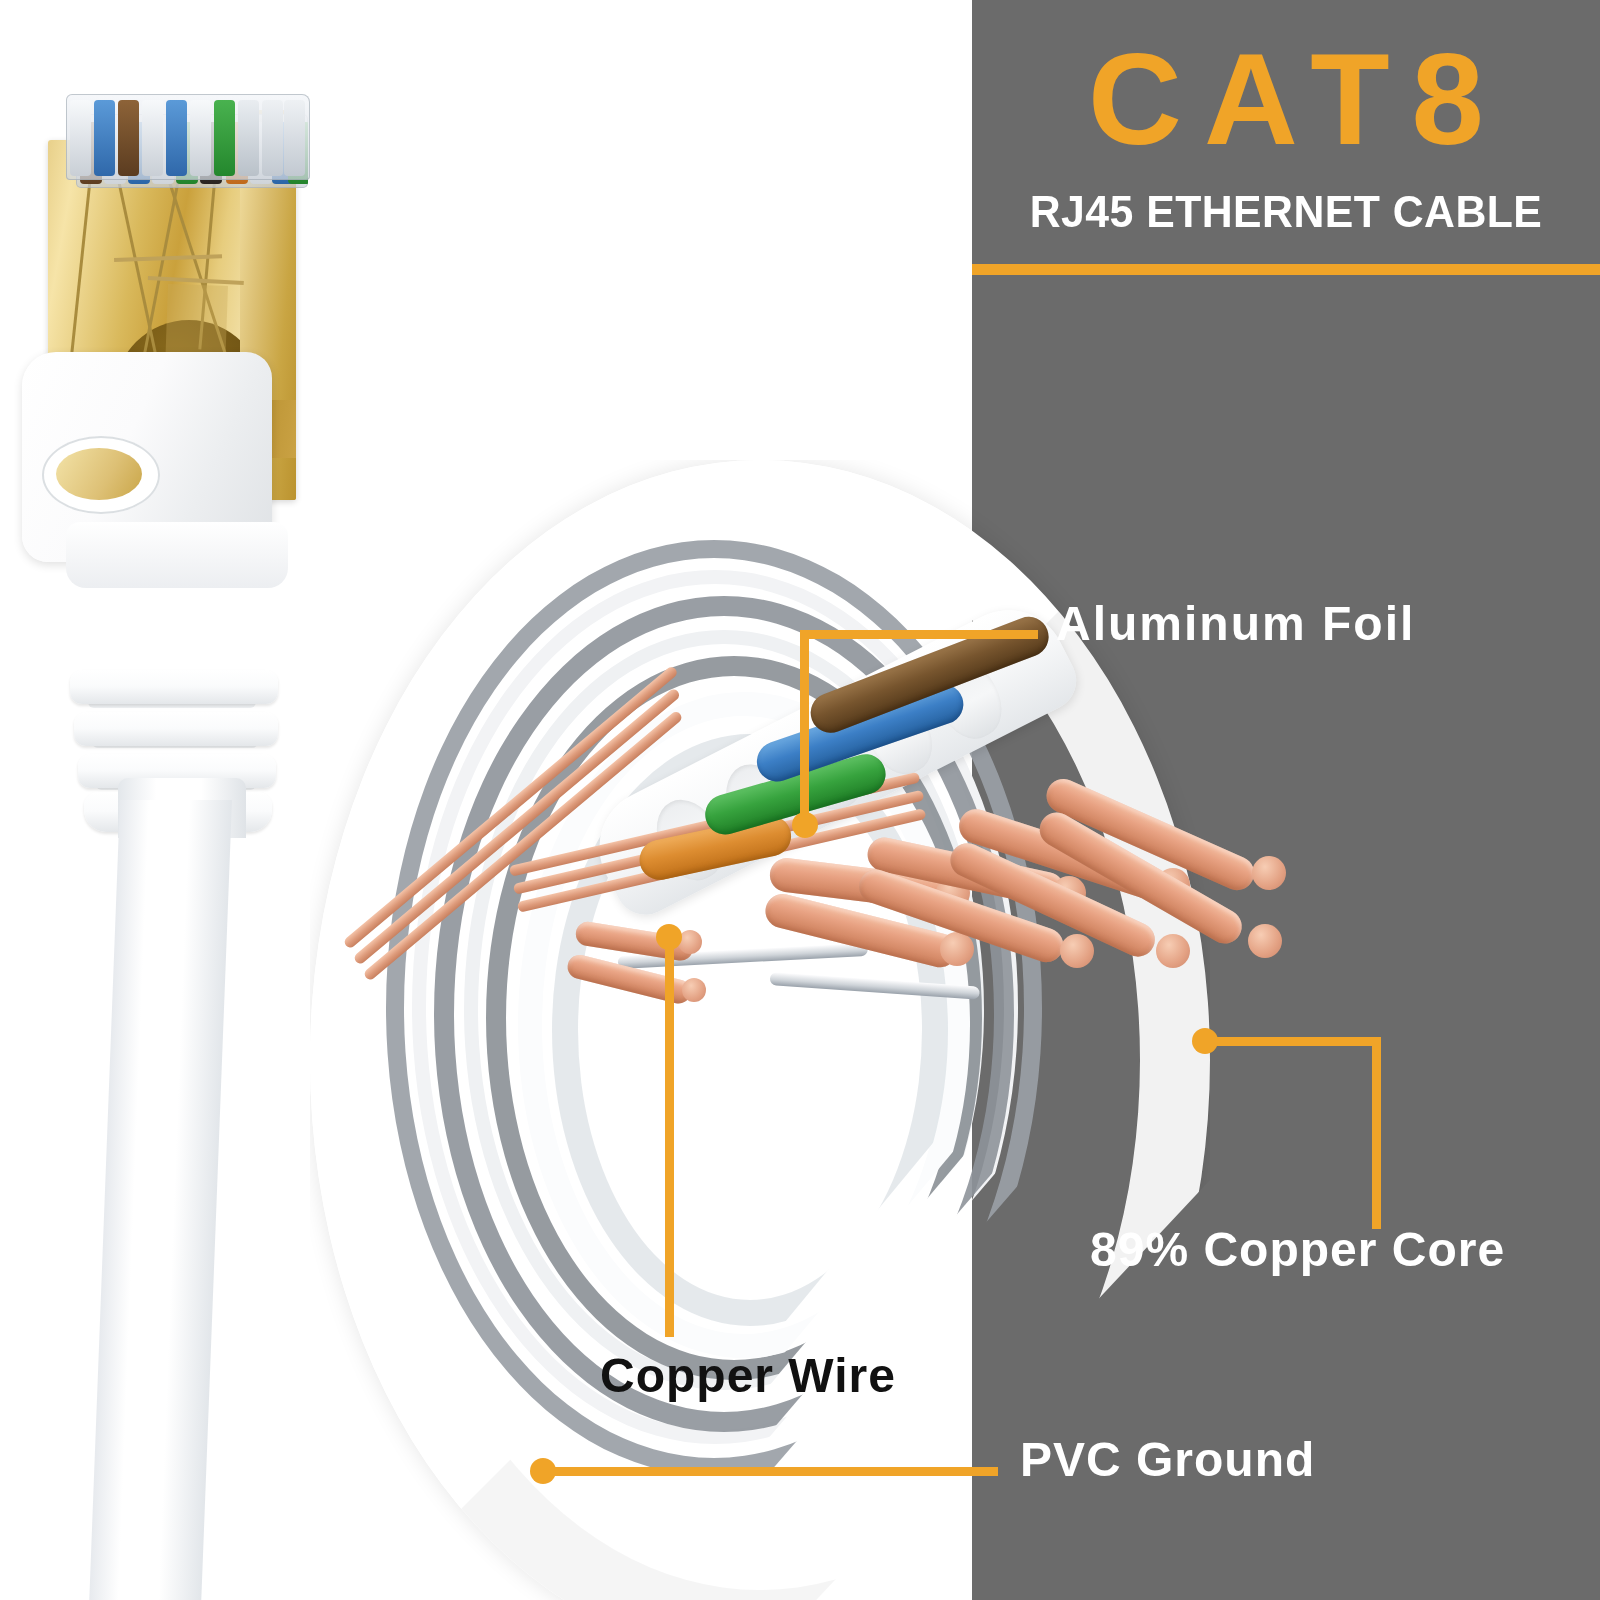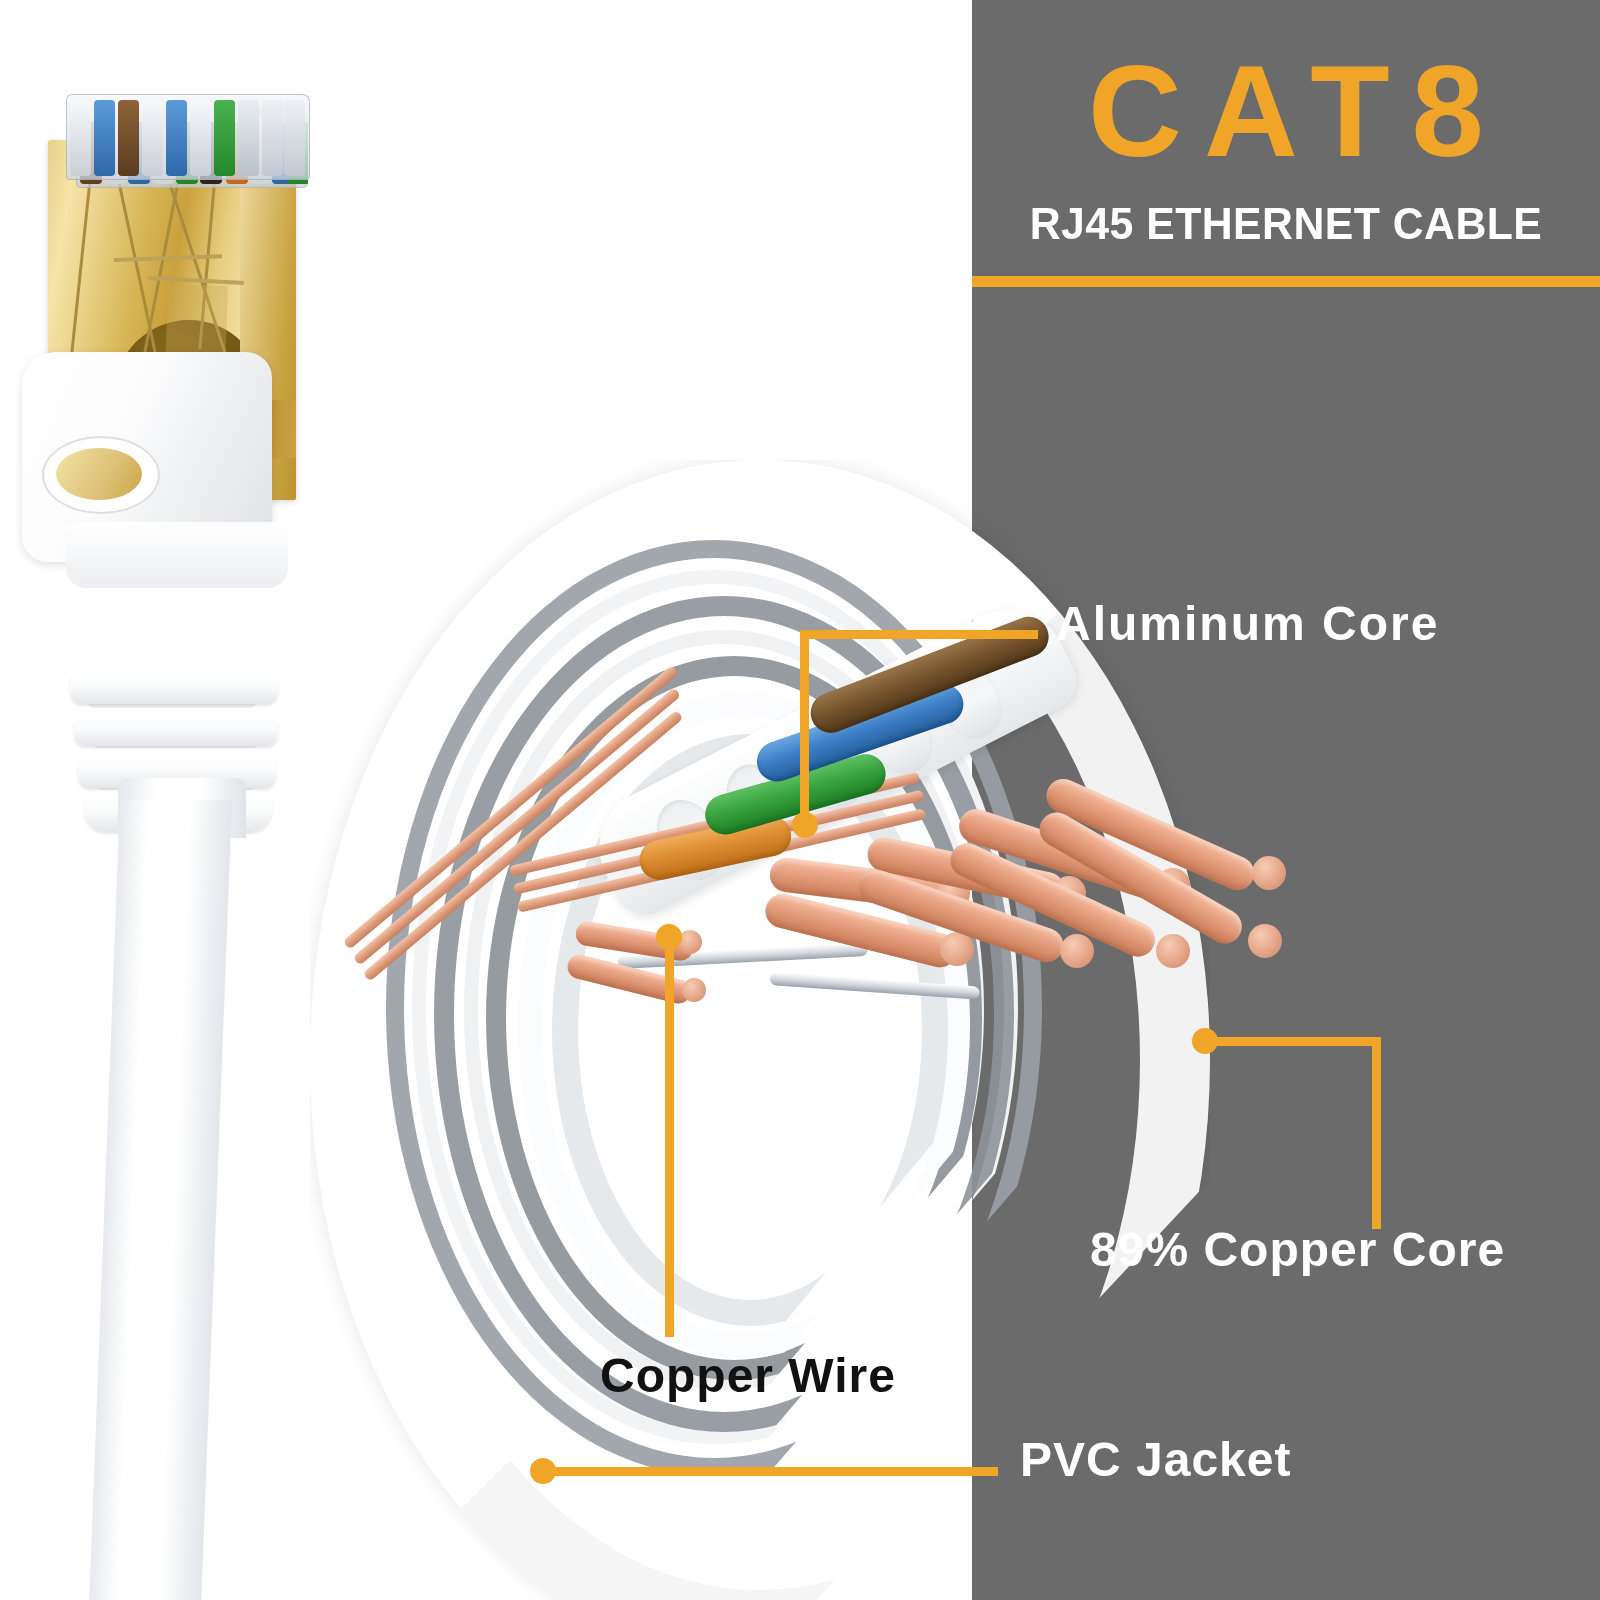--- a/index.html
+++ b/index.html
@@ -5,21 +5,21 @@
 <style>
   html,body{margin:0;padding:0;background:#ffffff;}
   body{width:1600px;height:1600px;overflow:hidden;
        font-family:"Liberation Sans","DejaVu Sans",sans-serif;}
   #stage{position:relative;width:1600px;height:1600px;background:#ffffff;overflow:hidden;}
 
   
   .gray-panel{position:absolute;left:972px;top:0;width:628px;height:1600px;background:#6b6b6b;}
 
   
-  .hdr{position:absolute;left:972px;top:12px;width:516px;height:290px;}
+  .hdr{position:absolute;left:972px;top:0;width:516px;height:290px;}
   .hdr-cat8{position:absolute;left:0;top:34px;width:628px;text-align:center;
             color:#f0a428;font-size:130px;line-height:130px;font-weight:bold;
             letter-spacing:22px;text-indent:22px;
             font-family:"Liberation Sans","DejaVu Sans",sans-serif;}
   .hdr-sub{position:absolute;left:0;top:188px;width:628px;text-align:center;
            color:#ffffff;font-size:45px;line-height:48px;font-weight:bold;
            letter-spacing:0.5px;transform:scaleX(0.95);transform-origin:center;
            font-family:"Liberation Sans","DejaVu Sans",sans-serif;}
   .hdr-rule{position:absolute;left:0px;top:264px;width:628px;height:11px;background:#f0a428;}
 
@@ -283,35 +283,35 @@
     <div class="copper" style="left:276px;top:520px;width:118px;height:24px;border-radius:12px;transform:rotate(9deg);"></div>
     <div class="copper-tip" style="left:378px;top:530px;width:24px;height:24px;"></div>
     <div class="copper" style="left:268px;top:552px;width:126px;height:24px;border-radius:12px;transform:rotate(14deg);"></div>
     <div class="copper-tip" style="left:382px;top:578px;width:24px;height:24px;"></div>
   </div>
 
   <div>
     <div class="dot" style="left:792px;top:812px;"></div>
     <div class="lead lead-v" style="left:800px;top:630px;height:198px;"></div>
     <div class="lead lead-h" style="left:800px;top:630px;width:238px;"></div>
-    <div class="label label-light" style="left:1056px;top:596px;font-size:48px;letter-spacing:2px;">Aluminum Core</div>
+    <div class="label label-light" style="left:1056px;top:596px;font-size:48px;letter-spacing:2px;">Aluminum Foil</div>
   </div>
 
   <div>
     <div class="dot" style="left:1192px;top:1028px;"></div>
     <div class="lead lead-h" style="left:1205px;top:1037px;width:176px;"></div>
     <div class="lead lead-v" style="left:1372px;top:1037px;height:192px;"></div>
     <div class="label label-light" style="left:1090px;top:1222px;font-size:48px;letter-spacing:1px;">89% Copper Core</div>
   </div>
 
   <div>
     <div class="dot" style="left:656px;top:924px;"></div>
     <div class="lead lead-v" style="left:665px;top:937px;height:400px;"></div>
     <div class="label label-dark" style="left:600px;top:1348px;font-size:48px;letter-spacing:1px;">Copper Wire</div>
   </div>
 
   <div>
     <div class="dot" style="left:530px;top:1458px;"></div>
     <div class="lead lead-h" style="left:543px;top:1467px;width:455px;"></div>
-    <div class="label label-light" style="left:1020px;top:1432px;font-size:48px;letter-spacing:1px;">PVC Jacket</div>
+    <div class="label label-light" style="left:1020px;top:1432px;font-size:48px;letter-spacing:1px;">PVC Ground</div>
   </div>
 
 </div>
 
 </body></html>

